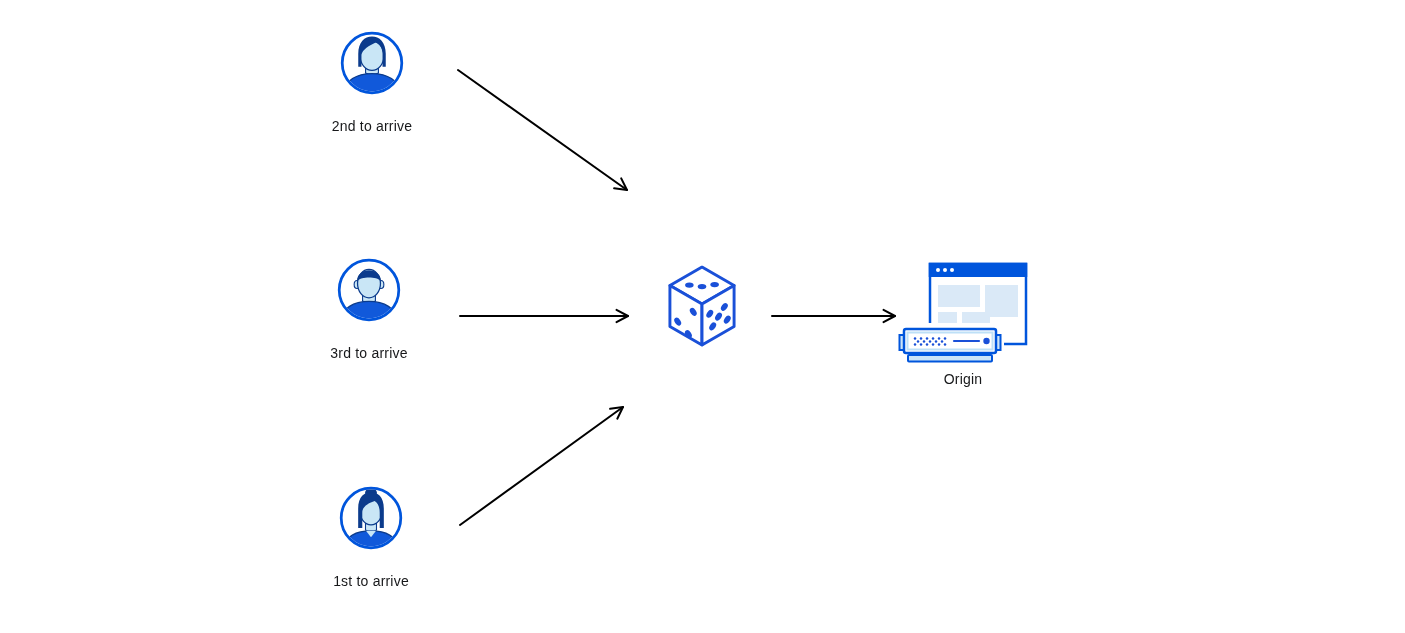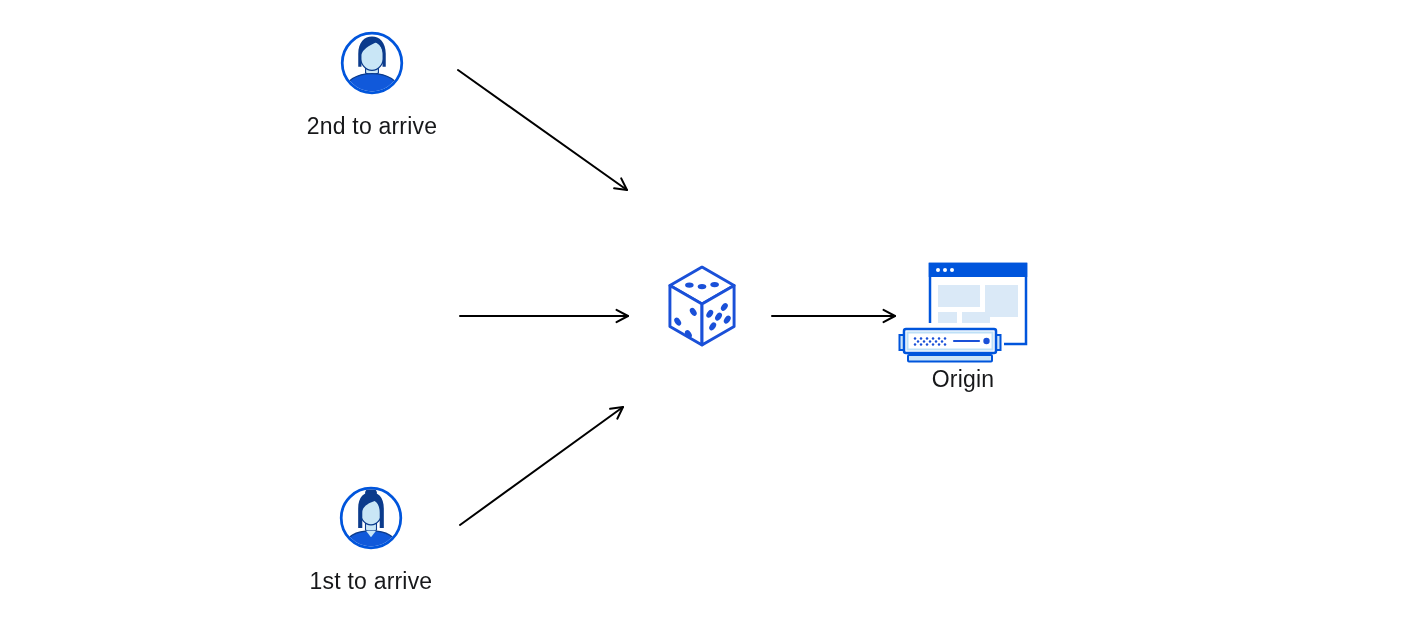--- a/index.html
+++ b/index.html
@@ -2,21 +2,21 @@
 <html style="--brand-blue: #0055DC; --dark-navy: #0B3B8C; --face-blue: #C9E6F6; --shirt-blue: #1159DA; --panel-blue: #DAE9F7; --dice-blue: #1A50D8; --light-accent: #BEE0F7; --base-blue: #CBE4F8; --arrow-color: #000000; --text-color: #17181A; --background: #FFFFFF;"><head>
 <meta charset="utf-8">
 <style>
   html,body { margin:0; padding:0; background:#fff; }
   .canvas {
     position:relative; width:1405px; height:633px; background:#ffffff;
     font-family:"Liberation Sans", sans-serif; overflow:hidden;
   }
   .node { position:absolute; display:flex; flex-direction:column; align-items:center; }
   .node-label {
-    margin-top:19px; font-size:23px; line-height:22px;
+    margin-top:19px; font-size:14px; line-height:22px;
     color:var(--text-color,#17181A); letter-spacing:.2px; white-space:nowrap;
   }
   .origin-label { margin-top:2px; }
   .arrows { position:absolute; left:0; top:0; pointer-events:none; }
 
   
   .st-brand { stroke:var(--brand-blue,#0055DC); }
   .f-brand  { fill:var(--brand-blue,#0055DC); }
   .f-navy   { fill:var(--dark-navy,#0B3B8C); }
   .st-navy  { stroke:var(--dark-navy,#0B3B8C); }
@@ -69,20 +69,39 @@
       <g clip-path="url(#clipA)">
         <path class="f-face st-navy" stroke-width="1.2" d="M29,34 h14 v13 q-7,4 -14,0 Z"></path>
         <path class="f-shirt st-navy" stroke-width="1.4" d="M4,72 C6,54 20,47.5 36,47.5 C52,47.5 66,54 68,72 Z"></path>
         <ellipse class="f-face st-navy" stroke-width="1.4" cx="36" cy="28" rx="13" ry="16"></ellipse>
         <path class="f-navy" d="M21,40 L21,26 C21,13 28,7 36,7 C44,7 51,13 51,26 L51,40 L47.5,40 L47.5,26 C47.5,20 44.5,14.5 40,13.5 C33,17 25.5,21 24.5,27 L24.5,40 Z"></path>
       </g>
     </svg>
     <div class="node-label">2nd to arrive</div>
   </div>
 
+  <div class="node" style="left:299px; top:257px; width:140px;">
+    <svg width="66" height="66" viewBox="0 0 72 72">
+      <defs>
+          <clipPath id="clipB">
+            <circle cx="36" cy="36" r="31"></circle>
+          </clipPath>
+        </defs>
+      <circle class="f-white st-brand" cx="36" cy="36" r="32.5" stroke-width="3"></circle>
+      <g clip-path="url(#clipB)">
+        <path class="f-face st-navy" stroke-width="1.2" d="M29,36 h14 v12 q-7,4 -14,0 Z"></path>
+        <path class="f-shirt st-navy" stroke-width="1.4" d="M4,72 C6,55 20,48.5 36,48.5 C52,48.5 66,55 68,72 Z"></path>
+        <ellipse class="f-face st-navy" stroke-width="1.2" cx="23" cy="30" rx="3.2" ry="4.4"></ellipse>
+        <ellipse class="f-face st-navy" stroke-width="1.2" cx="49" cy="30" rx="3.2" ry="4.4"></ellipse>
+        <ellipse class="f-face st-navy" stroke-width="1.4" cx="36" cy="29" rx="12.5" ry="15.5"></ellipse>
+        <path class="f-navy" d="M23,26 C23,10.5 49,10.5 49,26 C44,21 28,21 23,26 Z"></path>
+      </g>
+    </svg>
+    <div class="node-label">3rd to arrive</div>
+  </div>
 
   <div class="node" style="left:301px; top:485px; width:140px;">
     <svg width="66" height="66" viewBox="0 0 72 72">
       <defs>
           <clipPath id="clipC">
             <circle cx="36" cy="36" r="31"></circle>
           </clipPath>
         </defs>
       <circle class="f-white st-brand" cx="36" cy="36" r="32.5" stroke-width="3"></circle>
       <g clip-path="url(#clipC)">

